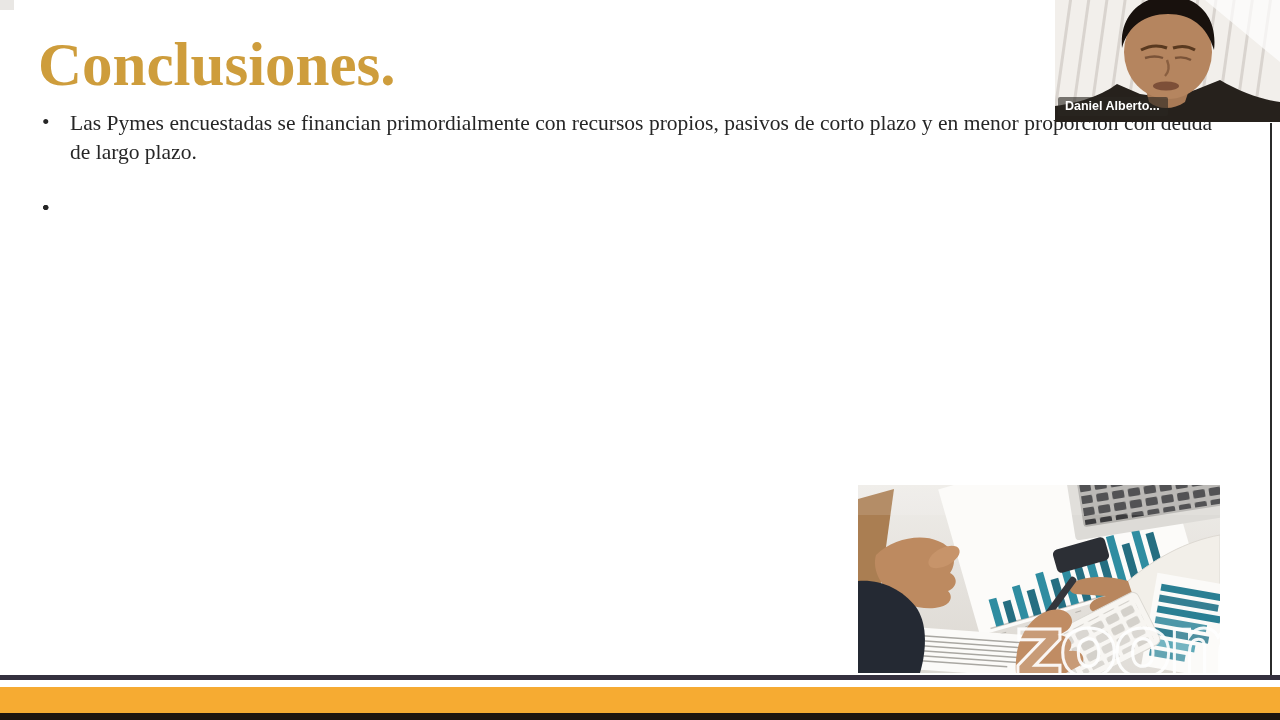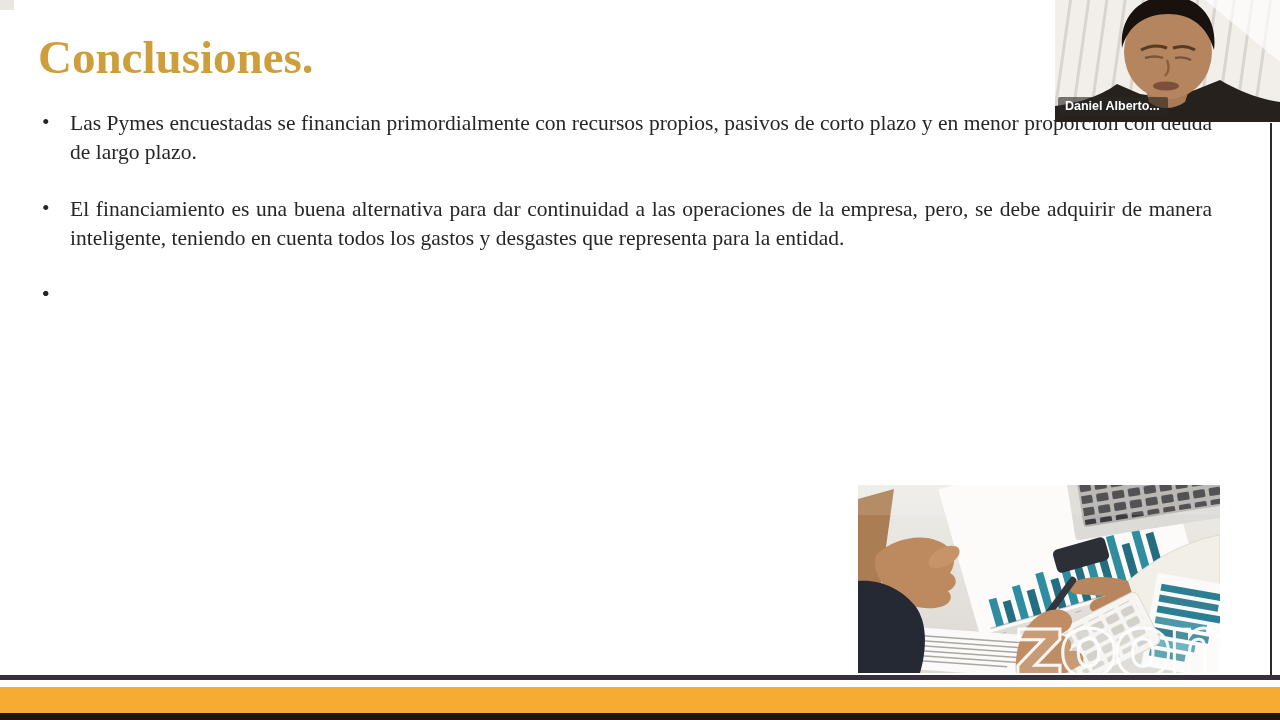--- a/index.html
+++ b/index.html
@@ -1,19 +1,19 @@
 <!DOCTYPE html>
 <html><head>
 <meta charset="utf-8">
 <style>
   html,body{margin:0;padding:0;background:#000;}
   .stage{position:relative;width:1280px;height:720px;background:#ffffff;overflow:hidden;
          font-family:"Liberation Serif","DejaVu Serif",serif;}
   
-  .slide-title{position:absolute;top:30px;left:38px;margin:0;font-size:47px;font-weight:700;
+  .slide-title{position:absolute;top:30px;left:38px;margin:0;font-size:61px;font-weight:700;
                color:#CE9D3C;letter-spacing:0px;z-index:1;}
   
   .bullets{position:absolute;top:109px;left:40px;width:1172px;margin:0;padding:0;list-style:none;z-index:1;}
   .bullets li{position:relative;padding-left:30px;margin-bottom:28px;font-size:21.5px;line-height:29px;
               color:#262626;text-align:justify;}
   .bullets .dot{position:absolute;left:2px;top:-1px;}
   
   .photo{position:absolute;left:858px;top:485px;width:362px;height:188px;z-index:1;overflow:hidden;}
   
   .watermark{position:absolute;left:1010px;top:600px;z-index:3;pointer-events:none;}
@@ -37,21 +37,20 @@
 
   <h1 class="slide-title">Conclusiones.</h1>
 
   <ul class="bullets">
     <li>
       <span class="dot">•</span>
       <span>Las Pymes encuestadas se financian primordialmente con recursos propios, pasivos de corto plazo y en menor proporción con deuda de largo plazo.</span>
     </li>
     <li>
       <span class="dot">•</span>
-      <span>El financiamiento es una buena alternativa para dar continuidad a las operaciones de la empresa, pero, se debe adquirir de manera inteligente, teniendo en cuenta todos los gastos y desgastes que representa para la entidad.</span>
     </li>
     <li>
       <span class="dot">•</span>
     </li>
     <li>
       <span class="dot">•</span>
     </li>
   </ul>
 
   <div class="photo">

